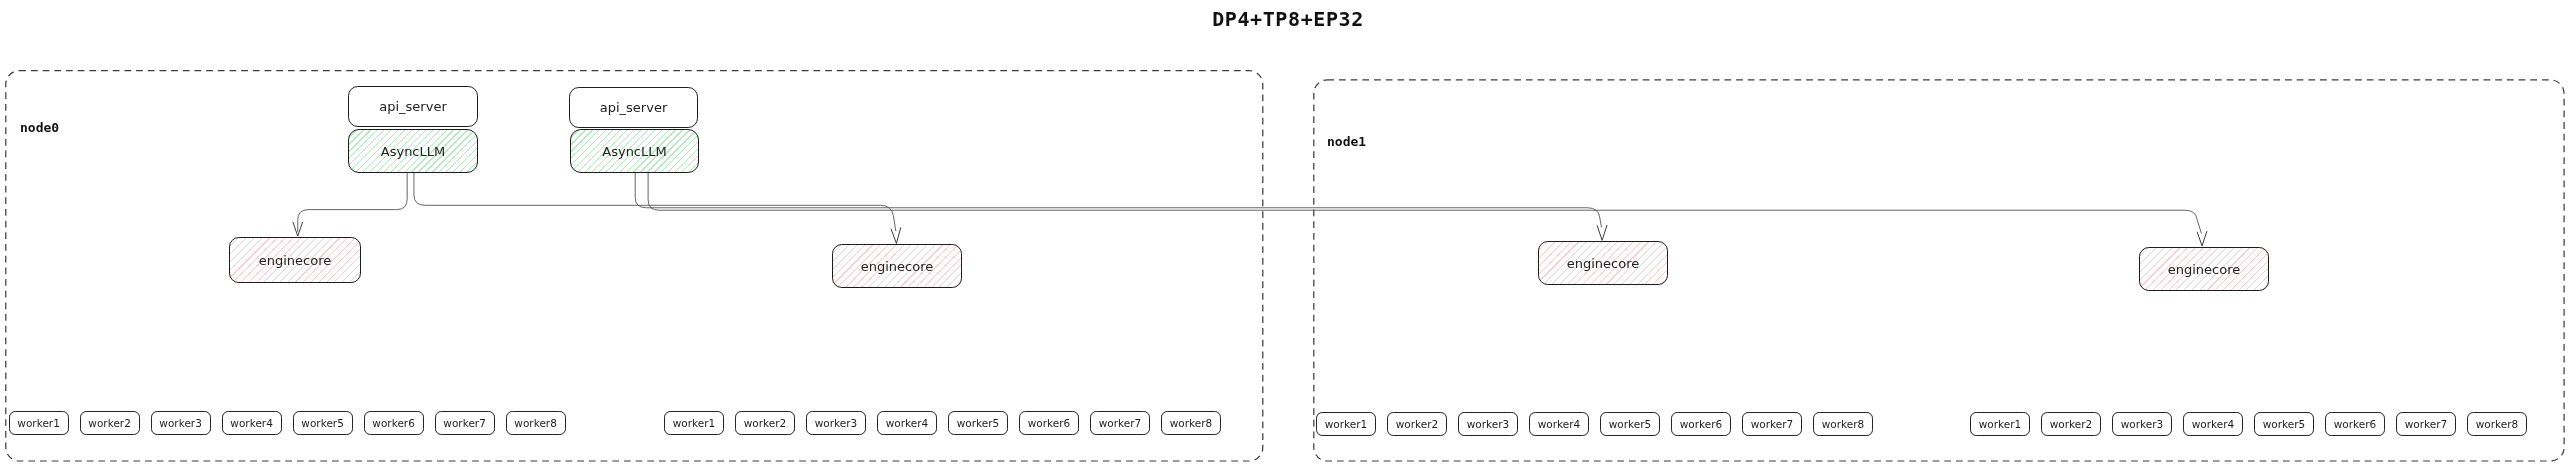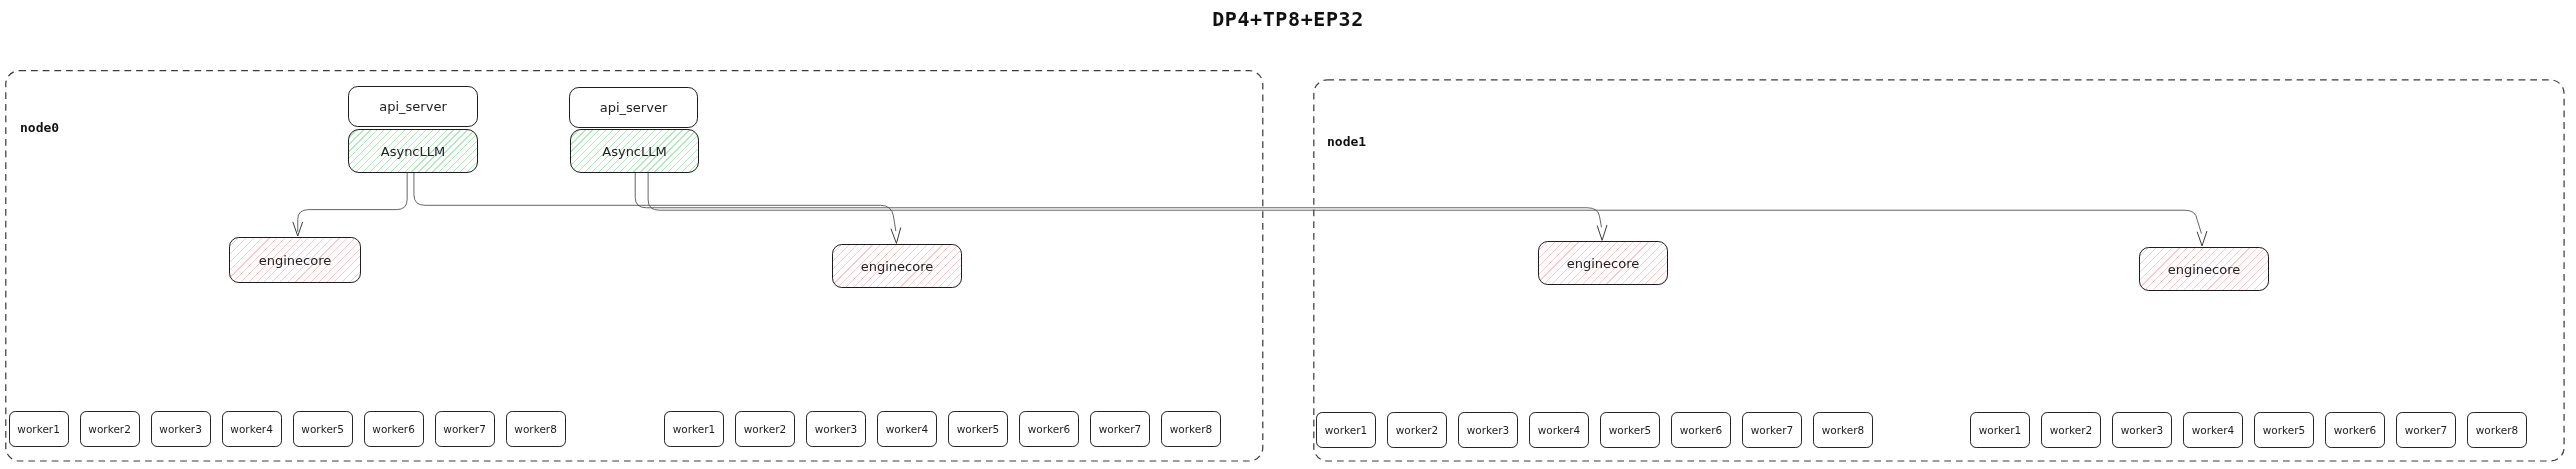--- a/index.html
+++ b/index.html
@@ -34,21 +34,21 @@
   .hatch-red{
     background-color:#fffdfd;
     background-image:repeating-linear-gradient(135deg,
       rgba(235,138,138,0.42) 0px, rgba(235,138,138,0.42) 0.8px,
       transparent 0.8px, transparent 5.5px);
   }
   .worker-group{
     display:flex;flex-direction:row;gap:11px;z-index:2;
   }
   .worker{
-    min-width:60px;height:36px;box-sizing:border-box;
+    min-width:60px;height:24px;box-sizing:border-box;
     display:flex;align-items:center;justify-content:center;
     border:1.2px solid #252525;border-radius:6.2px;background:#ffffff;
     font-size:10.5px;color:#1d1d1d;white-space:nowrap;padding:0 4.9px;
   }
   #edge-layer{left:0;top:0;z-index:1;pointer-events:none;}
   #edge-layer path{fill:none;}
   .edge{stroke:#4d4d4d;stroke-width:1.4px;}
   .arrowhead{stroke:#2b2b2b;stroke-width:1.5px;}
   .node-border{fill:none;stroke:#3c3c3c;stroke-width:2px;stroke-dasharray:11 8;}
 </style>

